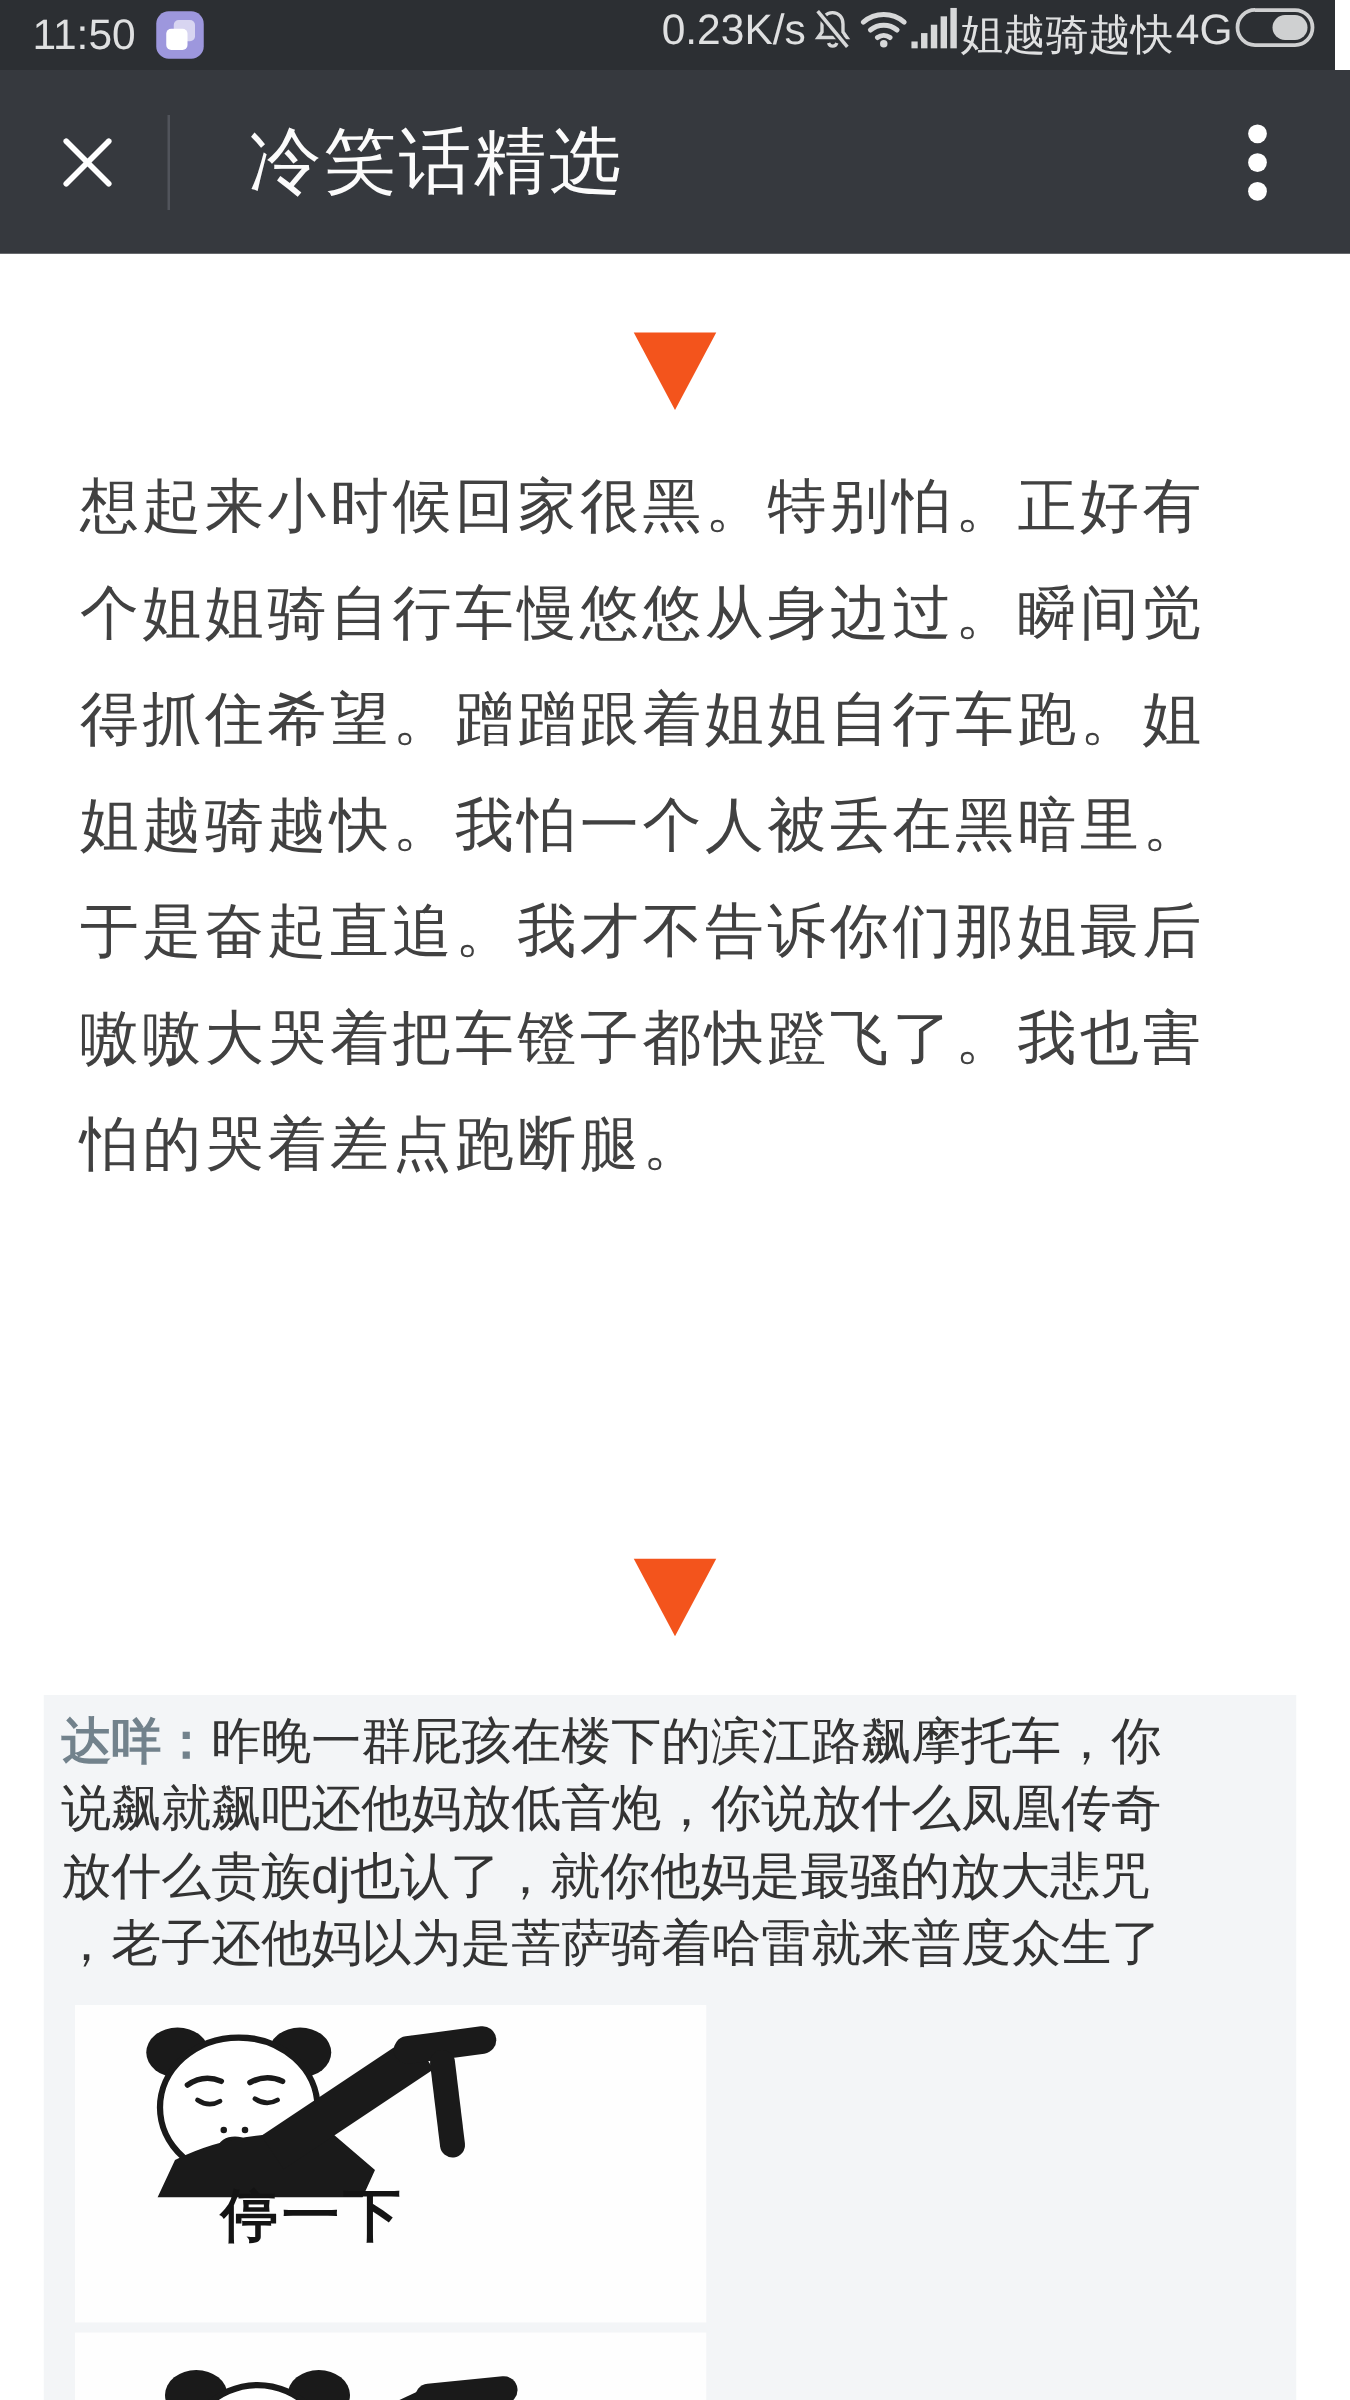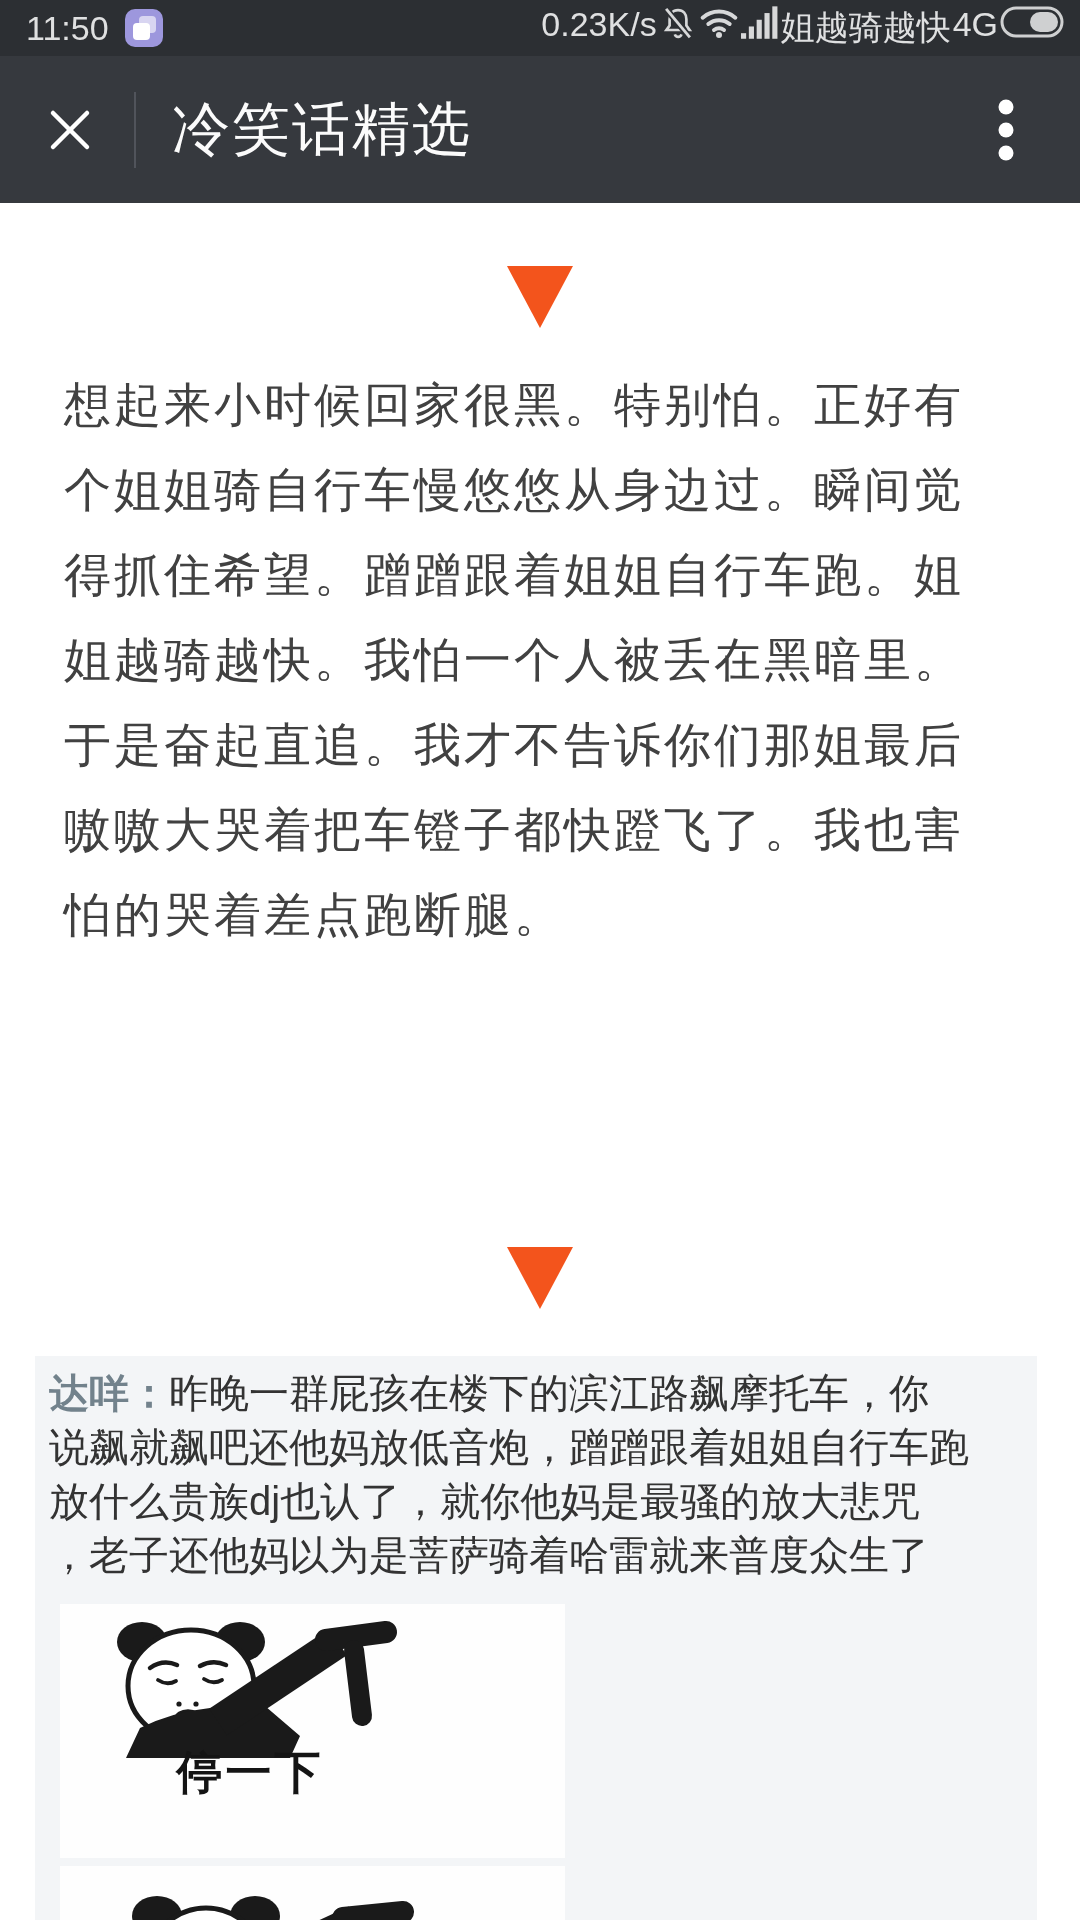--- a/index.html
+++ b/index.html
@@ -3,38 +3,38 @@
 <meta charset="utf-8">
 <style>
   html,body{margin:0;padding:0;background:#888;}
   .screen{
     position:relative;width:1080px;height:1920px;overflow:hidden;
     background:#ffffff;font-family:"Liberation Sans","DejaVu Sans",sans-serif;
     margin:0 auto;
   }
   
   .status-bar{
-    position:absolute;top:0;left:0;right:0;height:56px;background:#2c2f33;
+    position:absolute;top:0;left:0;right:12px;height:56px;background:#2c2f33;
     display:flex;align-items:center;box-sizing:border-box;
     padding:0 16px 0 26px;color:#dfe0e1;font-size:34px;
   }
   .sb-left{display:flex;align-items:center;gap:16px;}
   .sb-right{margin-left:auto;display:flex;align-items:flex-start;gap:2px;}
   .app-icon{width:38px;height:38px;background:#9d97dd;border-radius:10px;position:relative;flex:0 0 auto;}
   .app-icon .sq1{position:absolute;right:7px;top:7px;width:17px;height:17px;background:rgba(255,255,255,.6);border-radius:4px;}
   .app-icon .sq2{position:absolute;left:8px;bottom:7px;width:17px;height:17px;background:#fff;border-radius:4px;}
   .sb-ico{display:block;}
   
   .header{
     position:absolute;top:56px;left:0;right:0;height:147px;background:#36393e;
     display:flex;align-items:center;
   }
   .close-btn{margin-left:44px;width:52px;height:52px;display:flex;align-items:center;justify-content:center;cursor:pointer;background:none;border:none;padding:0;}
   .hdr-divider{width:2px;height:76px;background:#51545b;margin-left:38px;}
-  .page-title{margin-left:36px;font-size:58px;color:#fbfbfb;letter-spacing:2px;white-space:nowrap;}
+  .page-title{margin-left:63px;font-size:58px;color:#fbfbfb;letter-spacing:2px;white-space:nowrap;}
   .more-btn{margin-left:auto;margin-right:54px;width:40px;height:110px;display:flex;align-items:center;justify-content:center;cursor:pointer;background:none;border:none;padding:0;}
   
   .tri{position:absolute;left:507px;width:0;height:0;
     border-left:33px solid transparent;border-right:33px solid transparent;
     border-top:62px solid #f3541c;}
   .tri1{top:266px;} .tri2{top:1247px;}
   .joke1{
     position:absolute;top:362px;left:64px;width:1000px;
     font-size:47px;line-height:85px;letter-spacing:3px;color:#414141;
     white-space:pre-line;
@@ -128,21 +128,21 @@
 得抓住希望。蹭蹭跟着姐姐自行车跑。姐
 姐越骑越快。我怕一个人被丢在黑暗里。
 于是奋起直追。我才不告诉你们那姐最后
 嗷嗷大哭着把车镫子都快蹬飞了。我也害
 怕的哭着差点跑断腿。</div>
 
     <div class="tri tri2"></div>
 
     <div class="joke-card">
       <div class="joke2-text"><span class="joke2-author">达咩：</span><span>昨晚一群屁孩在楼下的滨江路飙摩托车，你
-说飙就飙吧还他妈放低音炮，蹭蹭跟着姐姐自行车跑
+说飙就飙吧还他妈放低音炮，你说放什么凤凰传奇
 放什么贵族dj也认了，就你他妈是最骚的放大悲咒
 ，老子还他妈以为是菩萨骑着哈雷就来普度众生了</span></div>
 
       <div class="meme-card meme1">
         <svg width="310" height="142" viewBox="0 0 310 142">
           <ellipse cx="42" cy="26" rx="25" ry="20" fill="#1a1a1a"></ellipse>
           <ellipse cx="140" cy="26" rx="25" ry="20" fill="#1a1a1a"></ellipse>
           <ellipse cx="91" cy="70" rx="63" ry="56" fill="#ffffff" stroke="#1a1a1a" stroke-width="5"></ellipse>
           <path d="M50 52 q 13 -9 27 -3" fill="none" stroke="#1a1a1a" stroke-width="4.5" stroke-linecap="round"></path>
           <path d="M100 50 q 13 -7 26 -1" fill="none" stroke="#1a1a1a" stroke-width="4.5" stroke-linecap="round"></path>

